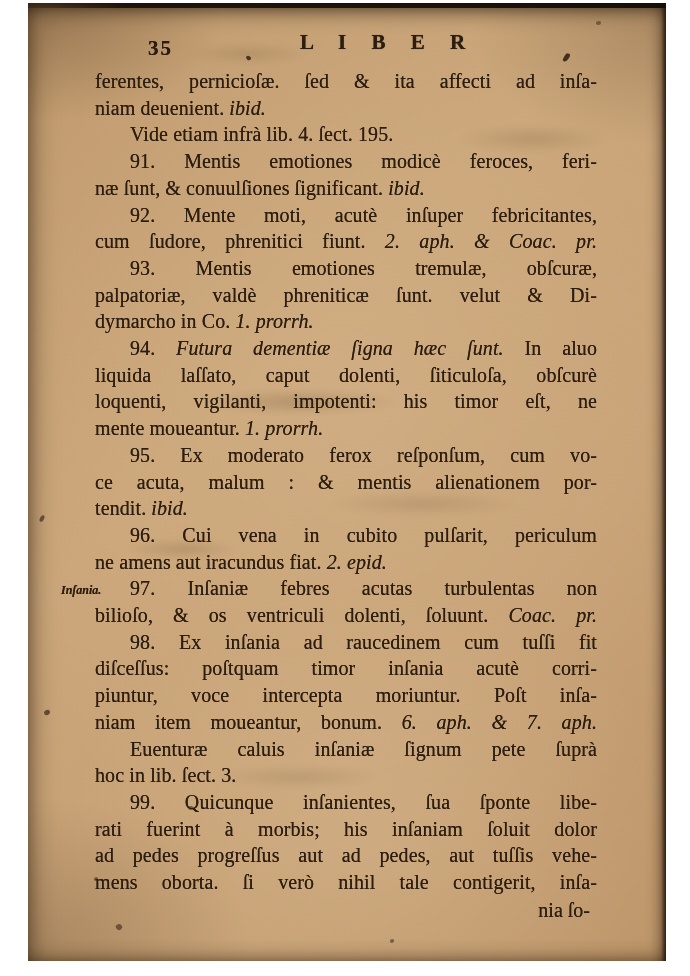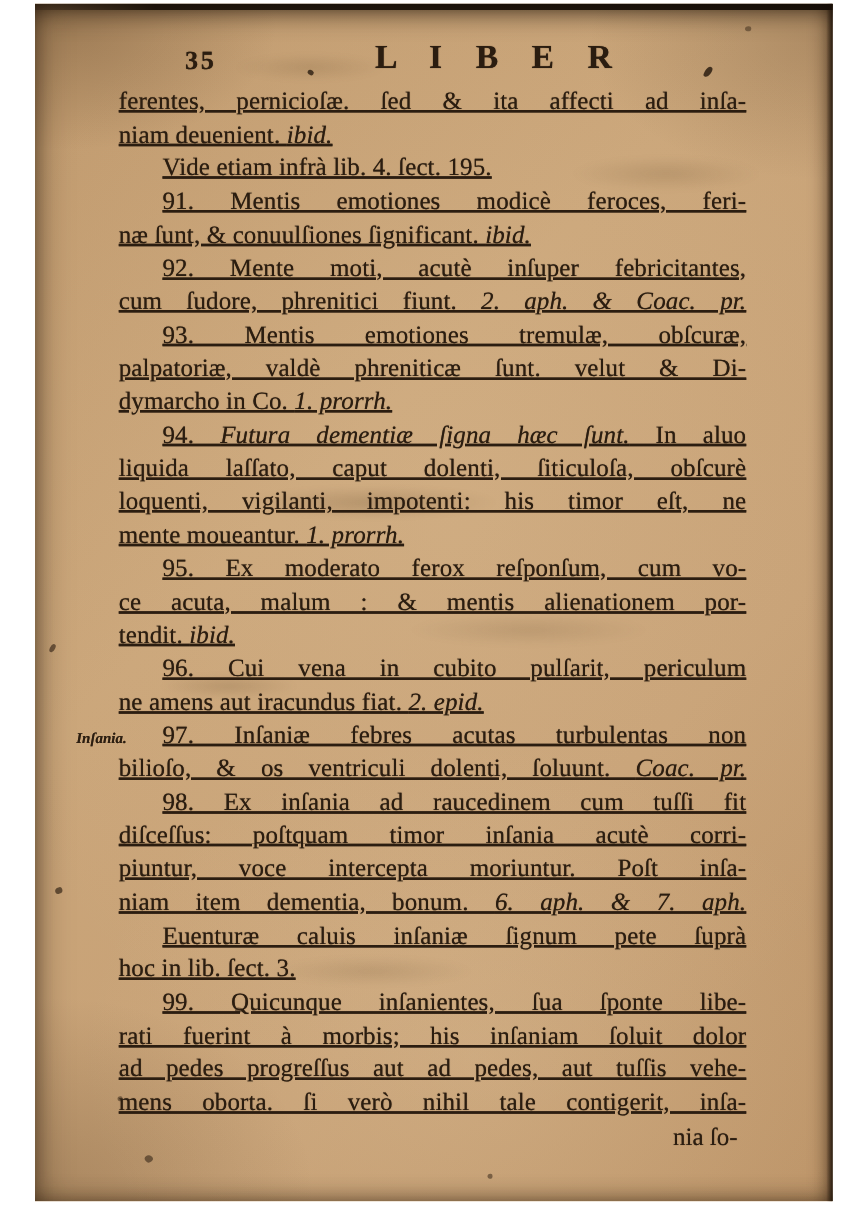--- a/index.html
+++ b/index.html
@@ -40,40 +40,40 @@
     background: linear-gradient(to left, rgba(25,15,6,0.75), rgba(25,15,6,0));
   }
   .page-number {
     position: absolute; left: 120px; top: 33px;
     font-size: 21px; font-weight: bold; color: var(--ink);
     letter-spacing: 2px;
     text-shadow: 0 0 0.6px rgba(43,29,16,0.9);
   }
   .running-title {
     position: absolute; left: 272px; top: 27px;
-    font-size: 27px; font-weight: bold; color: var(--ink);
+    font-size: 21px; font-weight: bold; color: var(--ink);
     letter-spacing: 9px; word-spacing: 2px;
     text-shadow: 0 0 0.7px rgba(43,29,16,0.9);
   }
   .header-mark {
     position: absolute; left: 536px; top: 50px;
     width: 5px; height: 9px;
     background: var(--ink);
     border-radius: 60% 40% 70% 30%;
     transform: rotate(28deg);
     opacity: 0.85;
   }
   .text-block {
     position: absolute; left: 67px; top: 65px; width: 502px;
     color: var(--ink);
     font-size: 20px; line-height: 26.7px;
     letter-spacing: 0.1px;
     text-shadow: 0 0 0.6px rgba(43,29,16,0.85);
   }
-  .line { white-space: normal; text-decoration: underline; }
+  .line { white-space: normal; }
   .line.j { text-align: justify; text-align-last: justify; }
   .line.in { text-indent: 35px; }
   .it { font-style: italic; }
   .margin-note {
     position: absolute; left: 33px; top: 580px;
     font-size: 12px; font-style: italic; font-weight: bold;
     color: var(--ink);
     text-shadow: 0 0 0.5px rgba(43,29,16,0.8);
   }
   .catchword {
@@ -152,21 +152,21 @@
         <div class="line in j"><span class="rm">95. Ex moderato ferox reſponſum, cum vo-</span></div>
         <div class="line j"><span class="rm">ce acuta, malum : &amp; mentis alienationem por-</span></div>
         <div class="line"><span class="rm">tendit. </span><span class="it">ibid.</span></div>
         <div class="line in j"><span class="rm">96. Cui vena in cubito pulſarit, periculum</span></div>
         <div class="line"><span class="rm">ne amens aut iracundus fiat. </span><span class="it">2. epid.</span></div>
         <div class="line in j"><span class="rm">97. Inſaniæ febres acutas turbulentas non</span></div>
         <div class="line j"><span class="rm">bilioſo, &amp; os ventriculi dolenti, ſoluunt. </span><span class="it">Coac. pr.</span></div>
         <div class="line in j"><span class="rm">98. Ex inſania ad raucedinem cum tuſſi fit</span></div>
         <div class="line j"><span class="rm">diſceſſus: poſtquam timor inſania acutè corri-</span></div>
         <div class="line j"><span class="rm">piuntur, voce intercepta moriuntur. Poſt inſa-</span></div>
-        <div class="line j"><span class="rm">niam item dementia, bonum. </span><span class="it">6. aph. &amp; 7. aph.</span></div>
+        <div class="line j"><span class="rm">niam item moueantur, bonum. </span><span class="it">6. aph. &amp; 7. aph.</span></div>
         <div class="line in j"><span class="rm">Euenturæ caluis inſaniæ ſignum pete ſuprà</span></div>
         <div class="line"><span class="rm">hoc in lib. ſect. 3.</span></div>
         <div class="line in j"><span class="rm">99. Quicunque inſanientes, ſua ſponte libe-</span></div>
         <div class="line j"><span class="rm">rati fuerint à morbis; his inſaniam ſoluit dolor</span></div>
         <div class="line j"><span class="rm">ad pedes progreſſus aut ad pedes, aut tuſſis vehe-</span></div>
         <div class="line j"><span class="rm">mens oborta. ſi verò nihil tale contigerit, inſa-</span></div>
       </div>
 
     <div class="catchword">nia ſo-</div>
 

